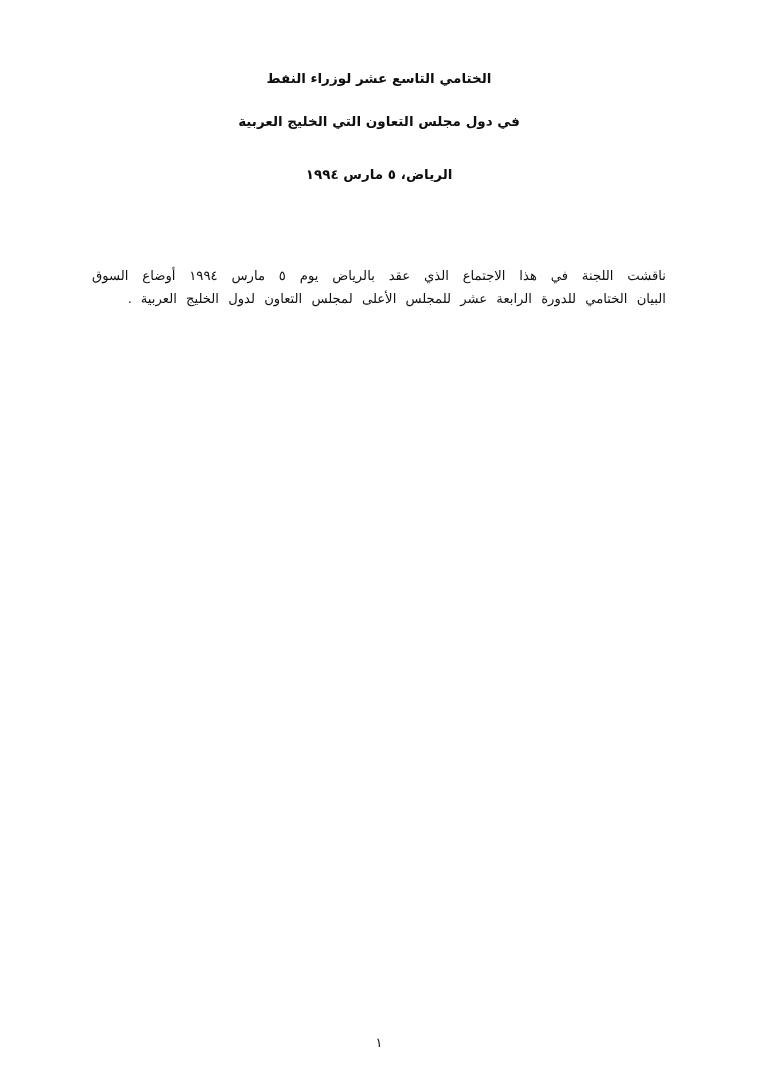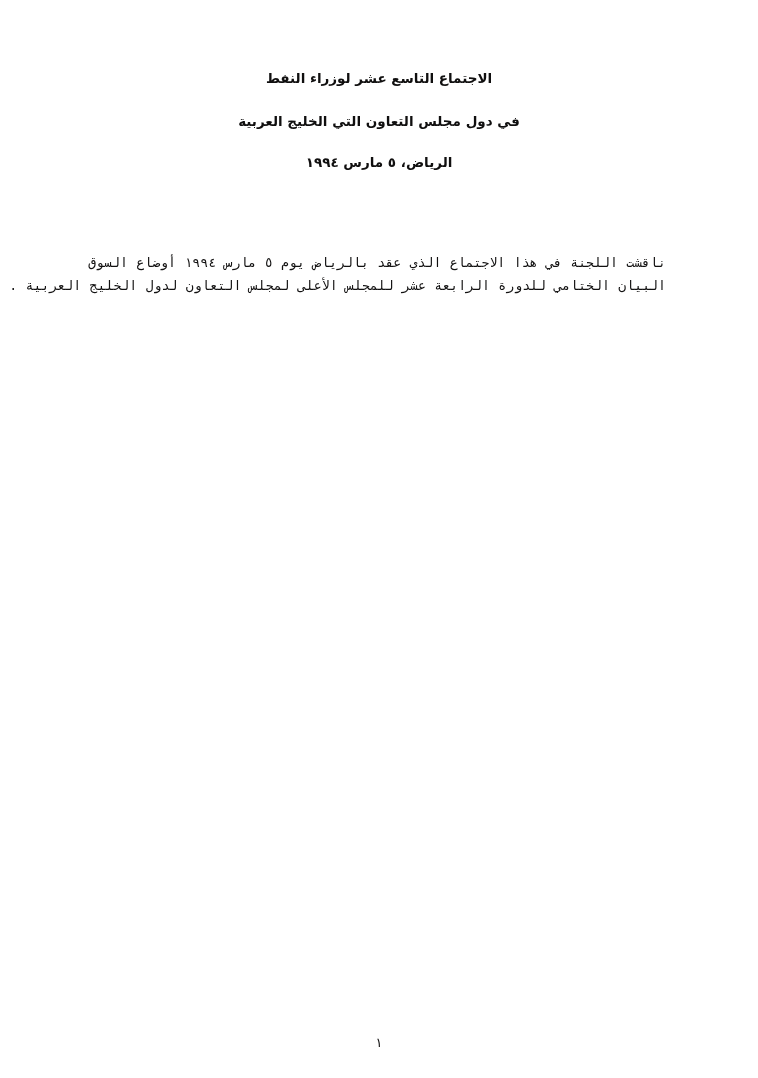--- a/index.html
+++ b/index.html
@@ -35,30 +35,30 @@
     font-family: "DejaVu Sans", sans-serif;
     font-weight: bold;
     font-size: 13.5px;
     color: #100f0f;
     line-height: 1.0;
     letter-spacing: 0px;
     margin: 0;
   }
   .heading-line.l1 { margin-top: 10px; }
   .heading-line.l2 { margin-top: 29px; }
-  .heading-line.l3 { margin-top: 28px; }
+  .heading-line.l3 { margin-top: 40px; }
 
   .para-block {
     margin-top: 82px;
     direction: rtl;
     text-align: justify;
     text-align-last: justify;
   }
   .para {
-    font-family: Liberation Mono, monospace;
+    font-family: Liberation Sans, sans-serif;
     font-size: 13.2px;
     color: #121111;
     line-height: 1.78;
     margin: 0;
     text-indent: 0;
     word-spacing: 0.5px;
   }
   .para .ln {
     display: block;
     white-space: nowrap;
@@ -91,21 +91,21 @@
   }
 </style>
 </head>
 <body>
 
 <div class="page">
 
   <div class="doc-body">
 
     <div class="heading-block">
-      <p class="heading-line l1">الاجتماع التاسع عشر لوزراء النفط</p>
+      <p class="heading-line l1">الختامي التاسع عشر لوزراء النفط</p>
       <p class="heading-line l2">في دول مجلس التعاون التي الخليج العربية</p>
       <p class="heading-line l3">الرياض، ٥ مارس ١٩٩٤</p>
     </div>
 
     <div class="para-block">
       <div class="para">
         <span class="ln j">ناقشت اللجنة في هذا الاجتماع الذي عقد بالرياض يوم ٥ مارس ١٩٩٤ أوضاع السوق</span>
         <span class="ln last">البيان الختامي للدورة الرابعة عشر للمجلس الأعلى لمجلس التعاون لدول الخليج العربية .</span>
       </div>
     </div>

